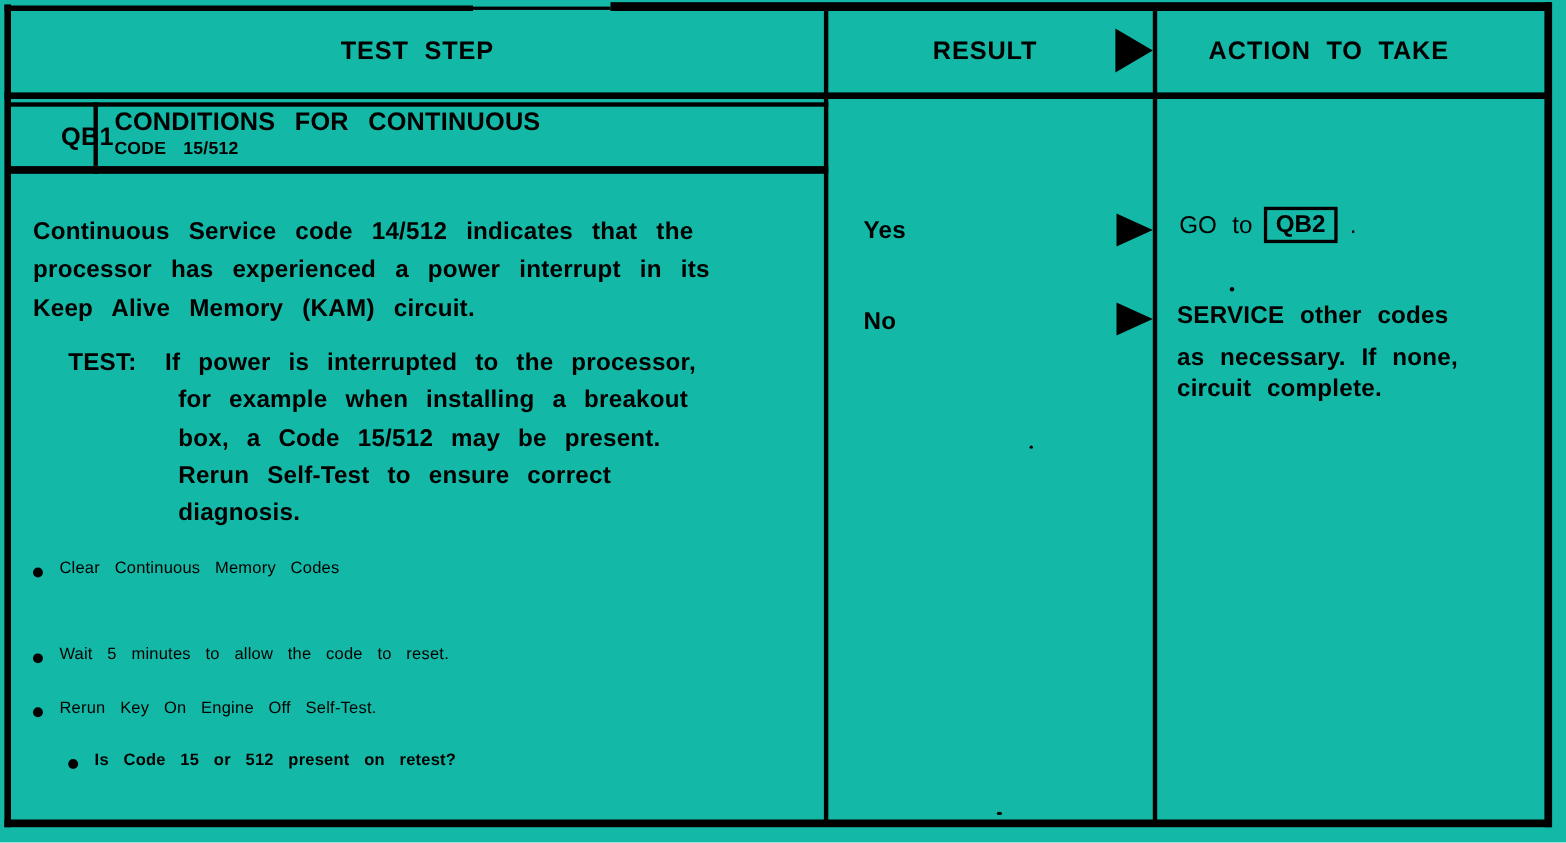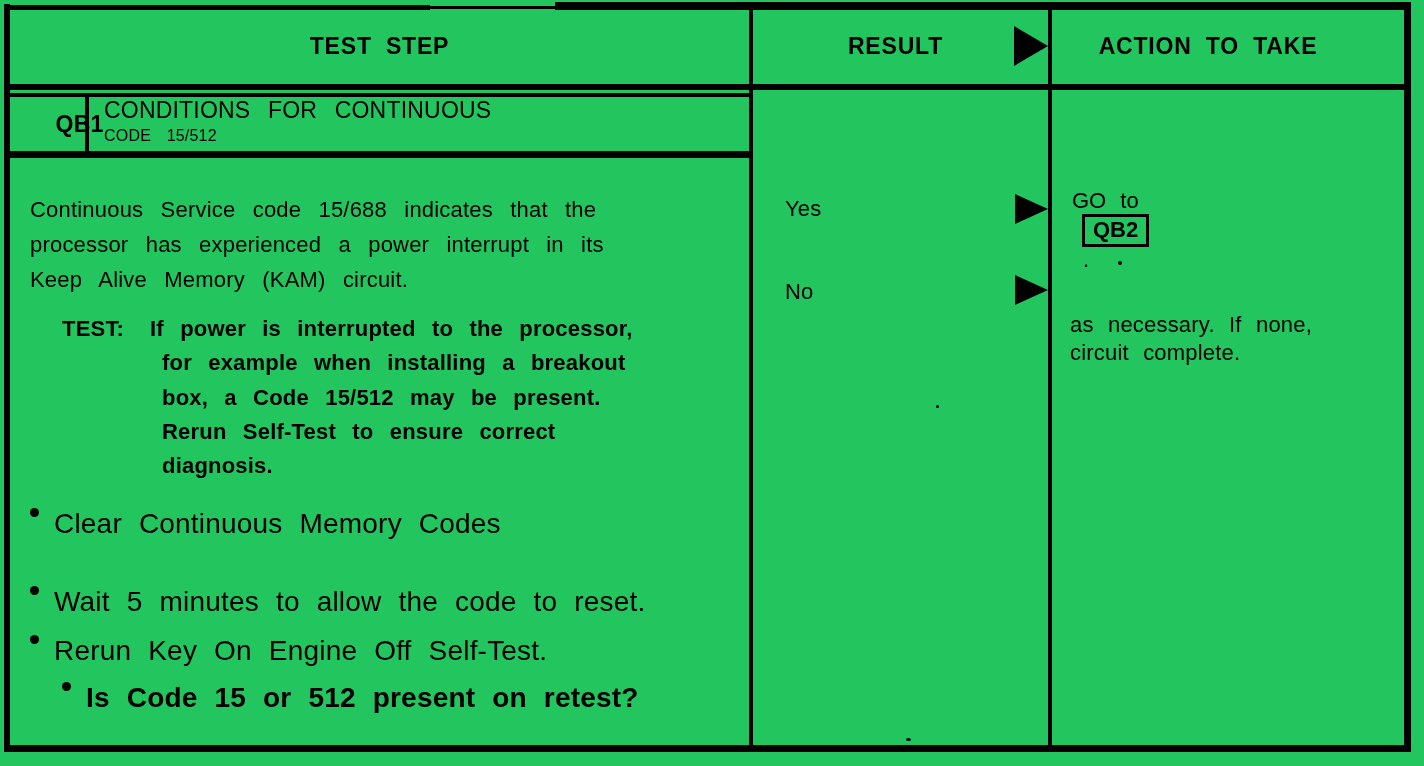--- a/index.html
+++ b/index.html
@@ -1,39 +1,39 @@
 <!DOCTYPE html>
 <html><head>
 <meta charset="utf-8">
 <style>
   html,body { margin:0; padding:0; background:#ffffff; }
   .page {
-    position:relative; width:1424px; height:766px; background:#22c55e;
+    position:relative; width:1424px; height:766px; background:#14b8a6;
     color:#000; font-family:"Liberation Sans", sans-serif; overflow:hidden;
   }
   .ln { position:absolute; background:#000; }
   .txt { position:absolute; white-space:nowrap; line-height:1.15; font-size:22px;
-         word-spacing:9px; letter-spacing:0.2px; }
+         word-spacing:9px; letter-spacing:0.2px;font-weight:bold; }
   .b { font-weight:bold;margin-left:32px; }
   .hcell {
     position:absolute; top:10px; height:72px; display:flex; align-items:center;
     justify-content:center; font-weight:bold; font-size:23px; letter-spacing:0.8px;
     word-spacing:7px;
   }
   .arrow { position:absolute; width:0; height:0;
     border-top:15px solid transparent; border-bottom:15px solid transparent;
     border-left:33px solid #000; }
   .arrow-hd { position:absolute; width:0; height:0;
     border-top:20px solid transparent; border-bottom:20px solid transparent;
     border-left:34px solid #000; }
-  .bullet { position:absolute; left:30px; display:flex; align-items:flex-start; gap:15px;
-    font-size:28px; word-spacing:9px; letter-spacing:0.2px; white-space:nowrap; }
+  .bullet { position:absolute; left:30px; display:flex; align-items:flex-end; gap:15px;
+    font-size:15px; word-spacing:9px; letter-spacing:0.2px; white-space:nowrap; }
   .dot { width:9px; height:9px; border-radius:50%; background:#000; flex:0 0 auto; }
-  .goto { position:absolute; display:flex; align-items:flex-start; font-size:22px;
-    word-spacing:8px; white-space:nowrap;flex-direction:column; }
+  .goto { position:absolute; display:flex; align-items:center; font-size:22px;
+    word-spacing:8px; white-space:nowrap; }
   .refbox { display:inline-block; border:3px solid #000; font-weight:bold;
     padding:1px 8px 3px 8px; margin-left:10px; line-height:1.05; }
   .suffix { margin-left:11px; }
   .speck { position:absolute; background:#000; border-radius:50%; }
 </style>
 </head>
 <body>
 
 <div class="page">
 
@@ -58,21 +58,21 @@
     <span>ACTION TO TAKE</span>
   </div>
 
   <div class="ln" style="left:10px;top:93px;width:743px;height:4px"></div>
   <div class="ln" style="left:10px;top:151px;width:743px;height:7px"></div>
   <div class="ln" style="left:85px;top:93px;width:4px;height:65px"></div>
   <div class="txt b" style="left:10px;top:97px;width:75px;height:54px;display:flex;align-items:center;justify-content:center;font-size:23px">QB1</div>
   <div class="txt" style="left:104px;top:97px;font-size:23px;word-spacing:11px">CONDITIONS FOR CONTINUOUS</div>
   <div class="txt" style="left:104px;top:127px;font-size:16px;word-spacing:11px">CODE 15/512</div>
 
-  <div class="txt" style="left:30px;top:197px;word-spacing:11px">Continuous Service code 15/688 indicates that the</div>
+  <div class="txt" style="left:30px;top:197px;word-spacing:11px">Continuous Service code 14/512 indicates that the</div>
   <div class="txt" style="left:30px;top:232px;word-spacing:11px">processor has experienced a power interrupt in its</div>
   <div class="txt" style="left:30px;top:267px;word-spacing:11px">Keep Alive Memory (KAM) circuit.</div>
 
   <div class="txt b" style="left:30px;top:316px">TEST:</div>
   <div class="txt b" style="left:118px;top:316px;word-spacing:10px">If power is interrupted to the processor,</div>
   <div class="txt b" style="left:130px;top:350px;word-spacing:10px">for example when installing a breakout</div>
   <div class="txt b" style="left:130px;top:385px;word-spacing:10px">box, a Code 15/512 may be present.</div>
   <div class="txt b" style="left:130px;top:419px;word-spacing:10px">Rerun Self-Test to ensure correct</div>
   <div class="txt b" style="left:130px;top:453px;word-spacing:10px">diagnosis.</div>
 
@@ -96,20 +96,21 @@
   <div class="txt" style="left:785px;top:196px">Yes</div>
   <div class="arrow" style="left:1015px;top:194px"></div>
   <div class="txt" style="left:785px;top:279px">No</div>
   <div class="arrow" style="left:1015px;top:275px"></div>
 
   <div class="goto" style="left:1072px;top:188px">
     <span>GO to</span>
     <span class="refbox">QB2</span>
     <span class="suffix">.</span>
   </div>
+  <div class="txt" style="left:1070px;top:274px;word-spacing:8px">SERVICE other codes</div>
   <div class="txt" style="left:1070px;top:312px;word-spacing:8px">as necessary. If none,</div>
   <div class="txt" style="left:1070px;top:340px;word-spacing:8px">circuit complete.</div>
 
   <div class="speck" style="left:1118px;top:261px;width:4px;height:4px"></div>
   <div class="speck" style="left:936px;top:405px;width:3px;height:3px"></div>
   <div class="speck" style="left:906px;top:738px;width:5px;height:3px"></div>
 
 </div>
 
 </body></html>

